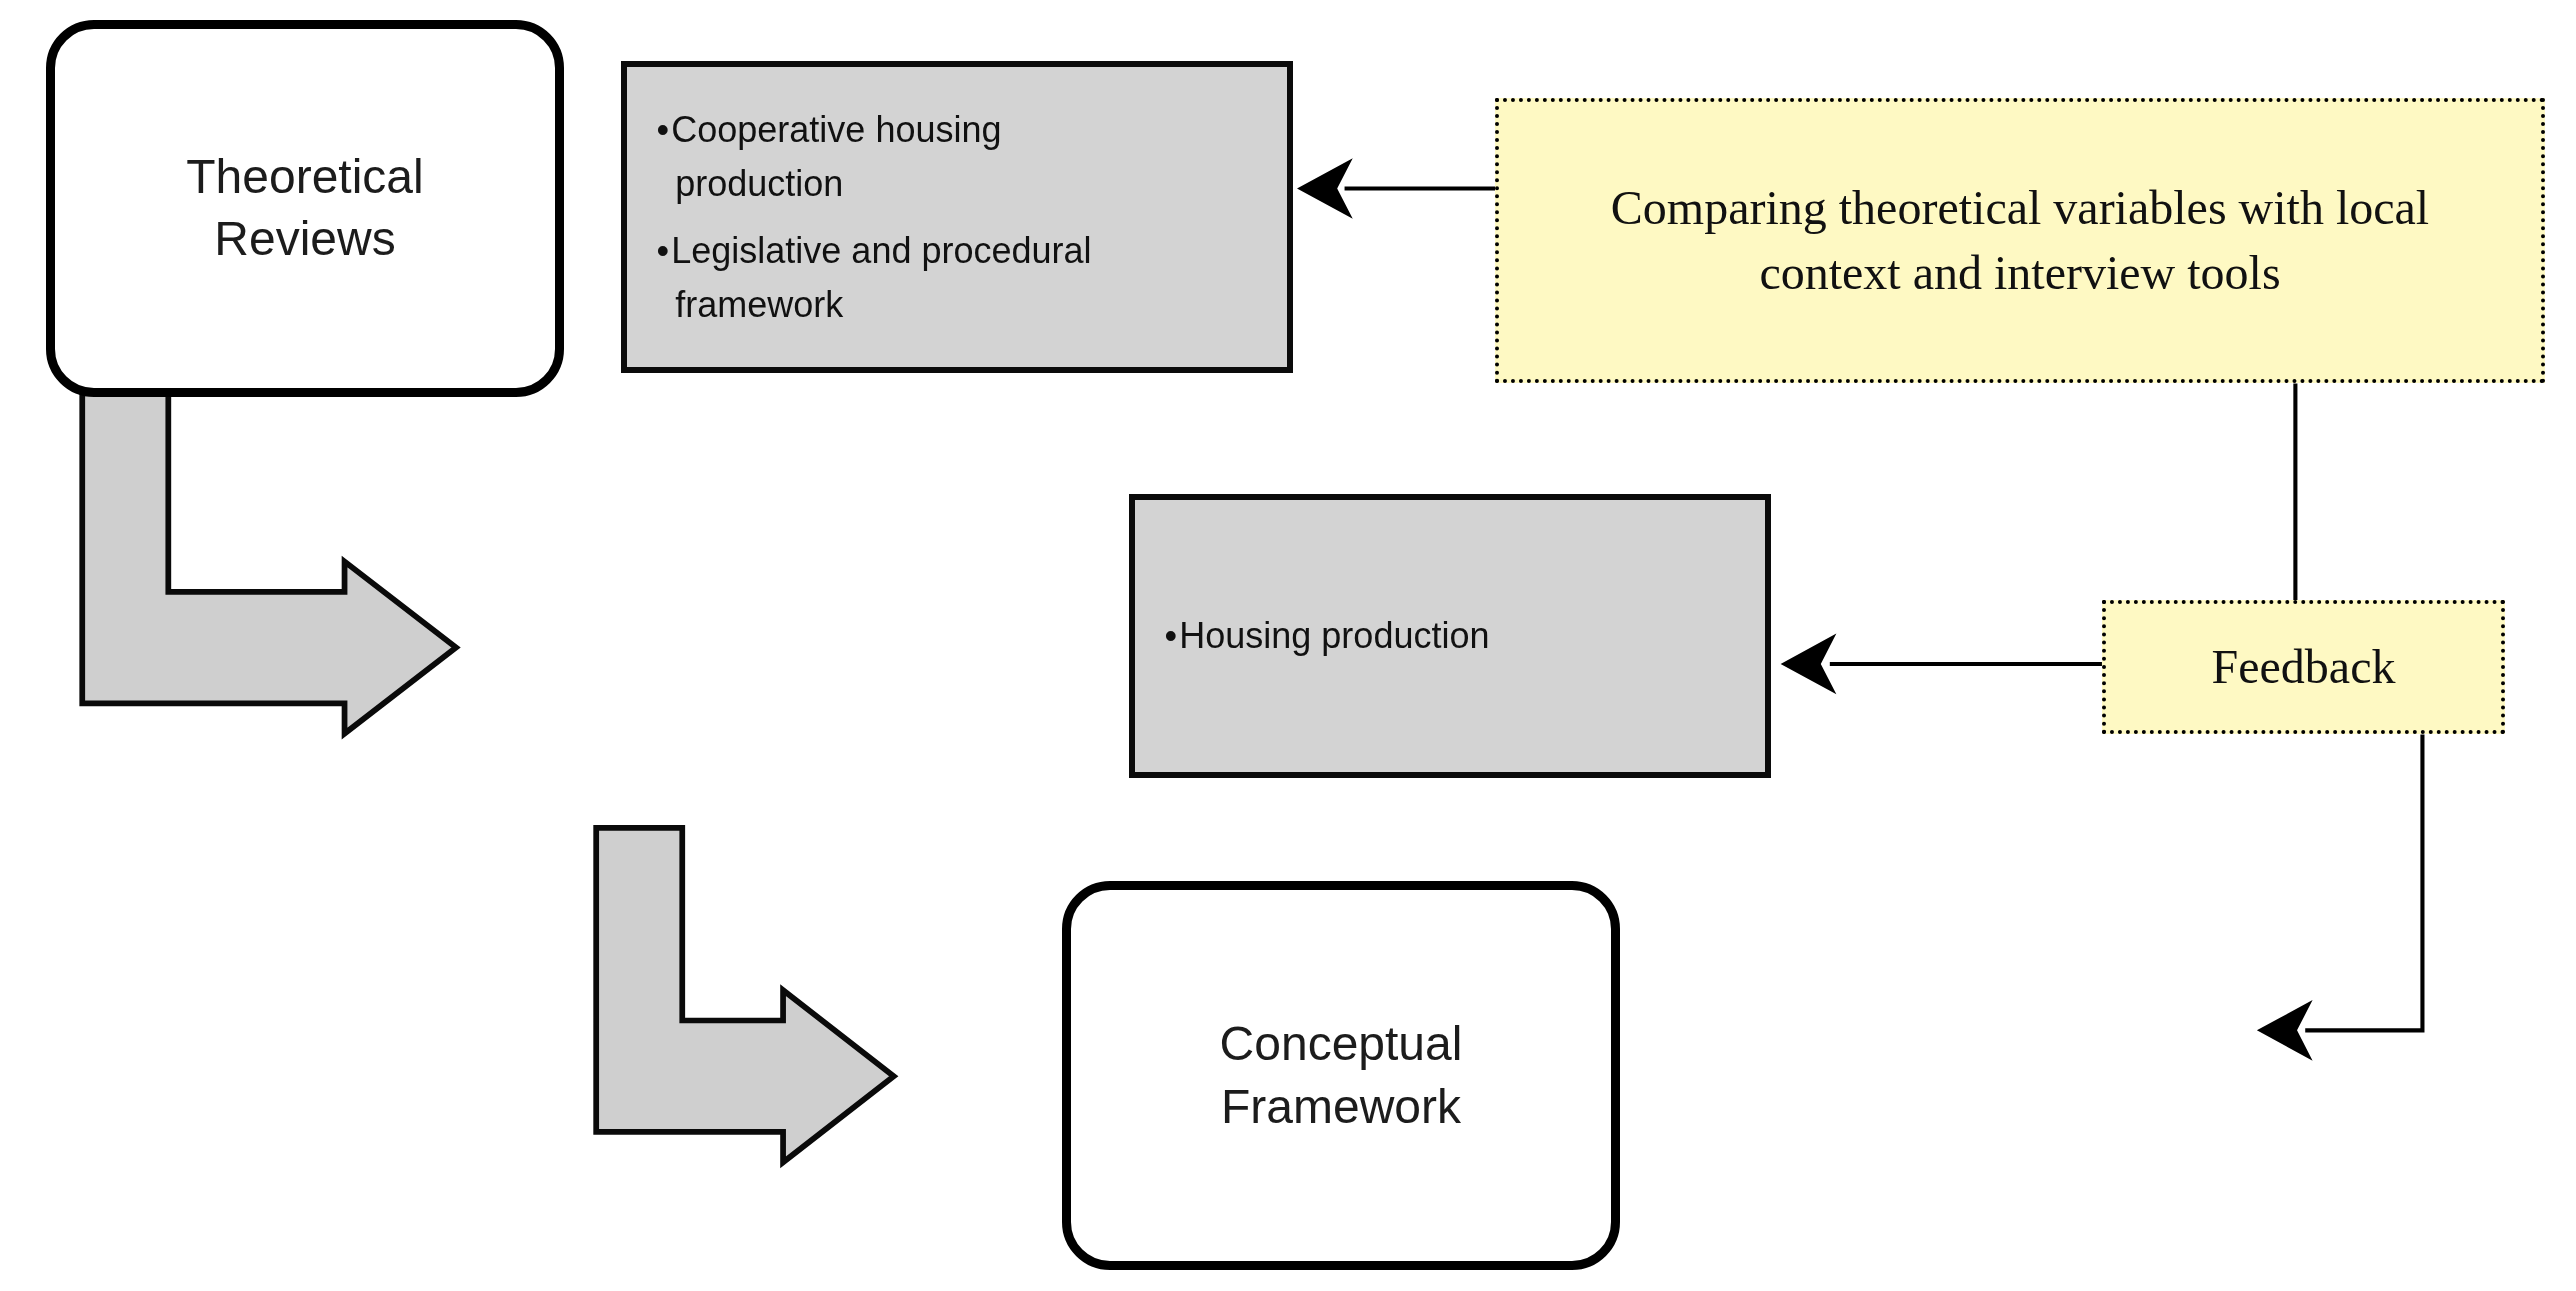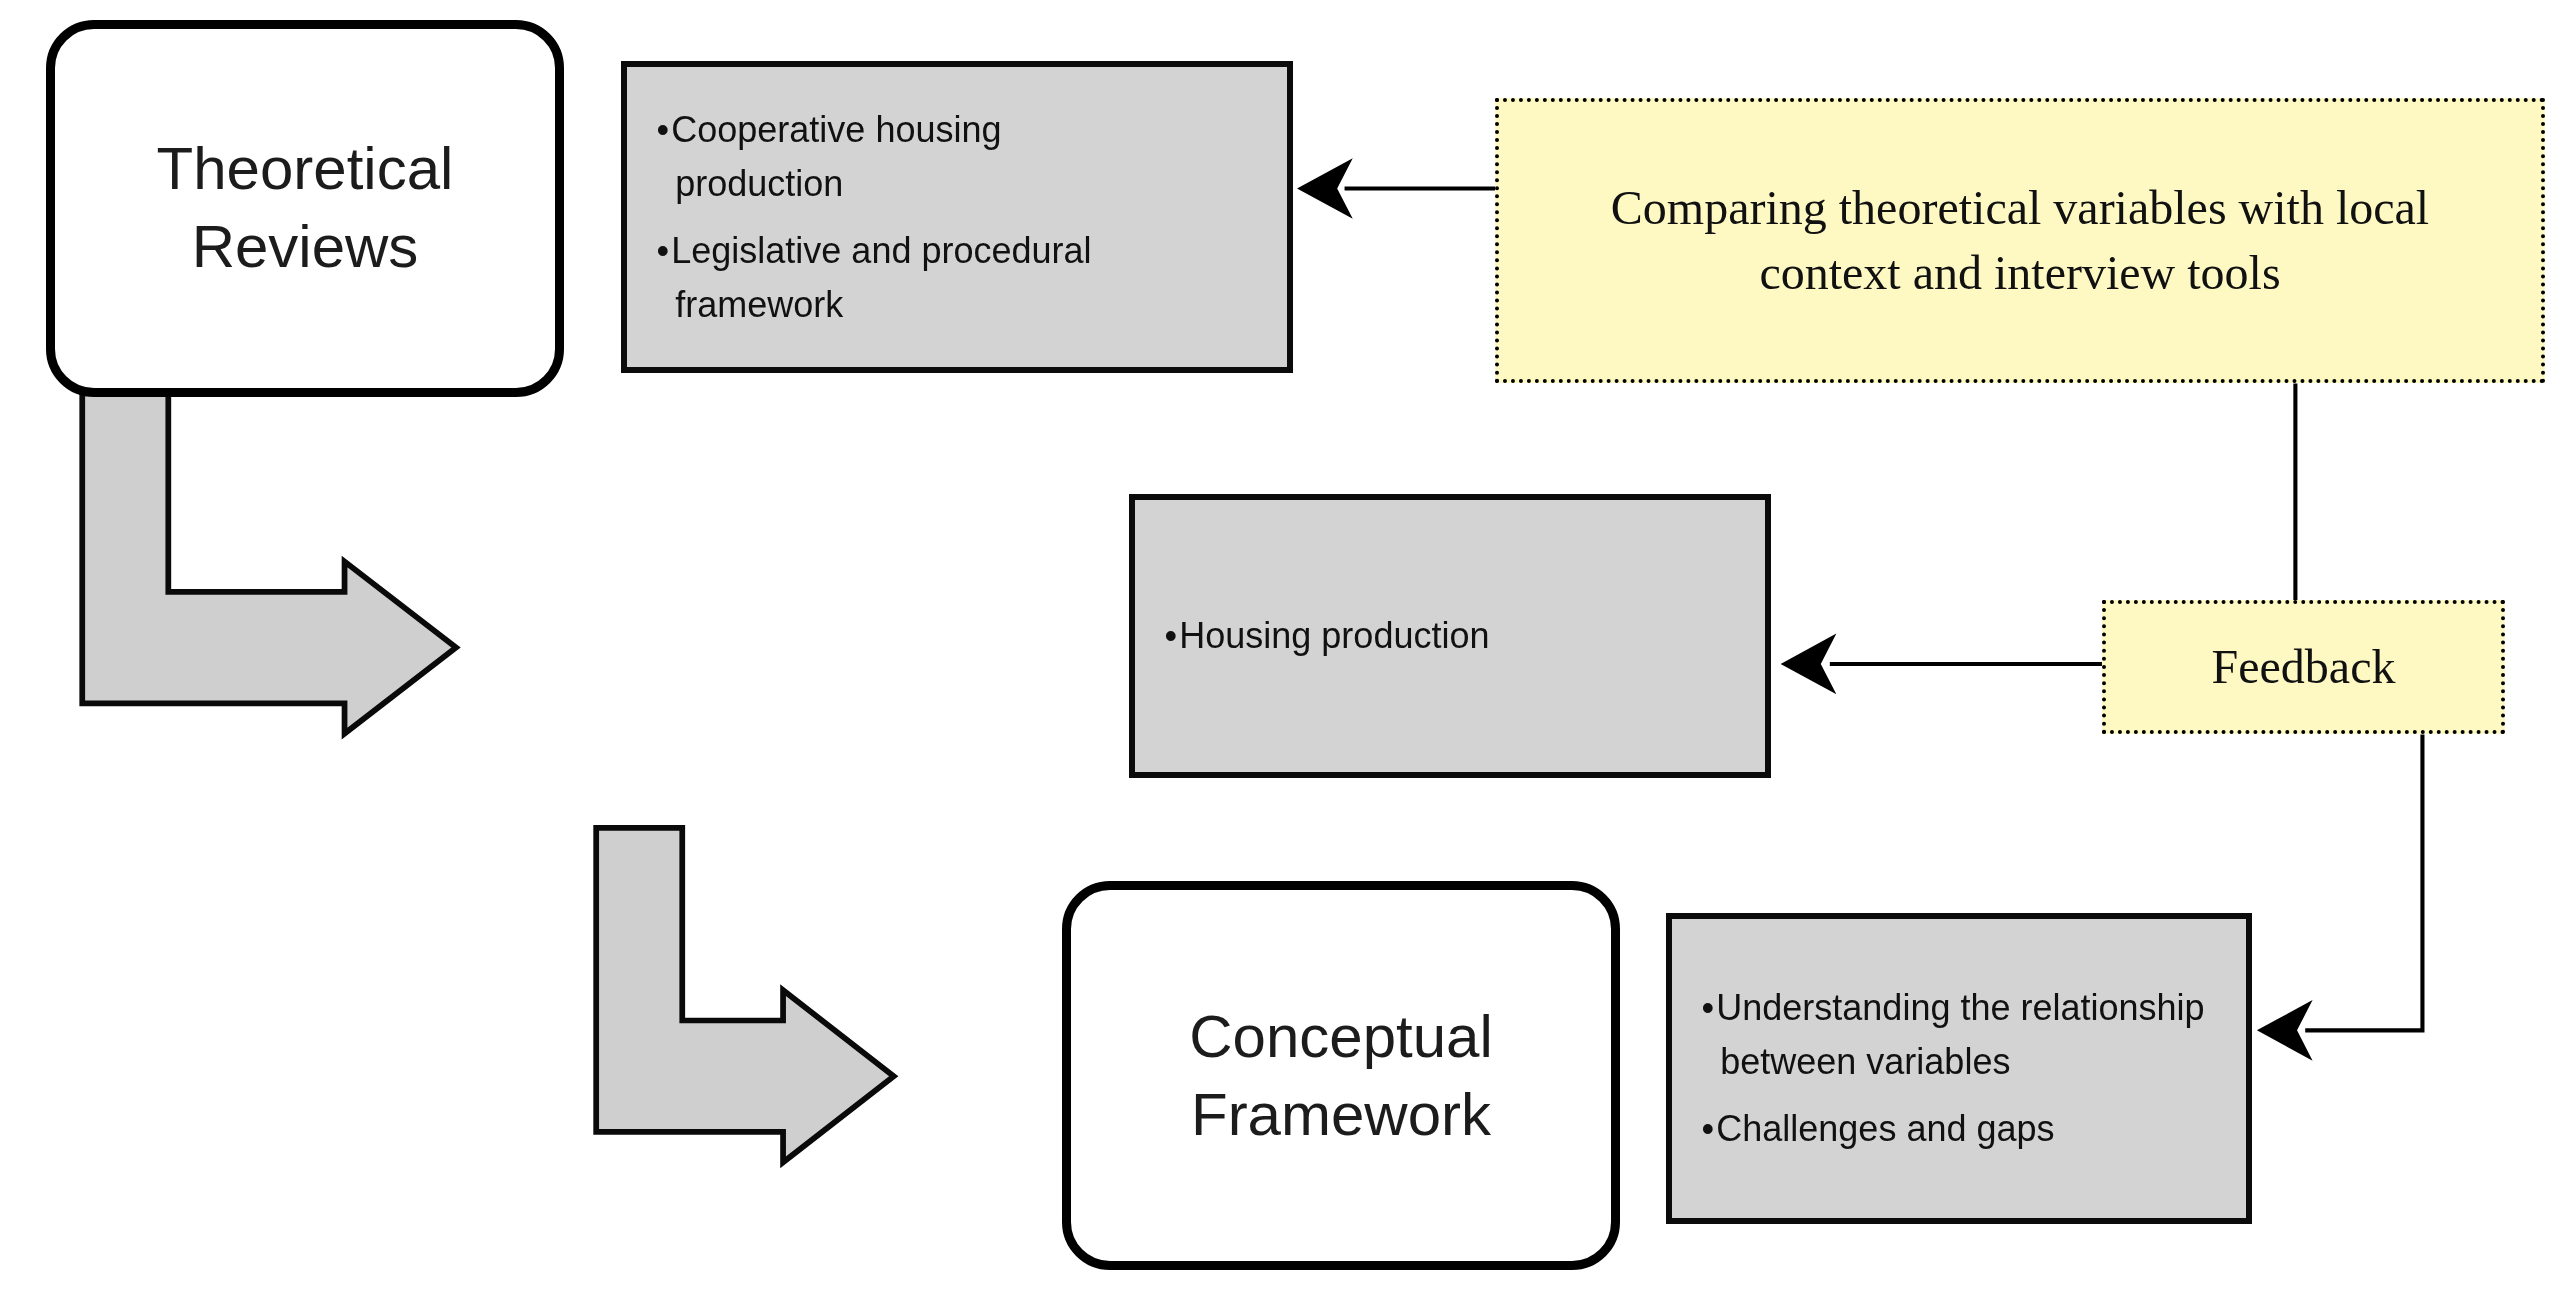--- a/index.html
+++ b/index.html
@@ -12,21 +12,21 @@
     overflow:hidden;
   }
   #wires{position:absolute;left:0;top:0;width:2576px;height:1291px;}
   .abs{position:absolute;box-sizing:border-box;}
   .rounded-node{
     background:#ffffff;
     border:9px solid #000000;
     border-radius:48px;
     display:flex;align-items:center;justify-content:center;
     text-align:center;
-    font-size:60px;line-height:1.3;color:#1c1c1c;
+    font-size:48px;line-height:1.3;color:#1c1c1c;
   }
   .gray-box{
     background:#d3d3d3;
     border:6.6px solid #0b0b0b;
     display:flex;flex-direction:column;justify-content:center;
   }
   .gray-box ul{
     margin:0;padding:0 24.6px 0 29.5px;
     list-style:none;
     font-size:36px;line-height:1.5;color:#111;
@@ -94,21 +94,15 @@
   </div>
 
   <div id="feedback-box" class="abs dotted-node" style="left:2102px;top:600px;width:403px;height:134px;">
     <span>Feedback</span>
   </div>
 
   <div id="conceptual-box" class="abs rounded-node" style="left:1062px;top:881px;width:558px;height:389px;">
     <span>Conceptual Framework</span>
   </div>
 
-  <div id="conceptual-outputs-box" class="abs gray-box" style="left:1666px;top:913px;width:586px;height:311px;">
-    <ul>
-        <li>Understanding the relationship between variables</li>
-        <li>Challenges and gaps</li>
-      </ul>
-  </div>
 
 </div>
 
 
 </body></html>

